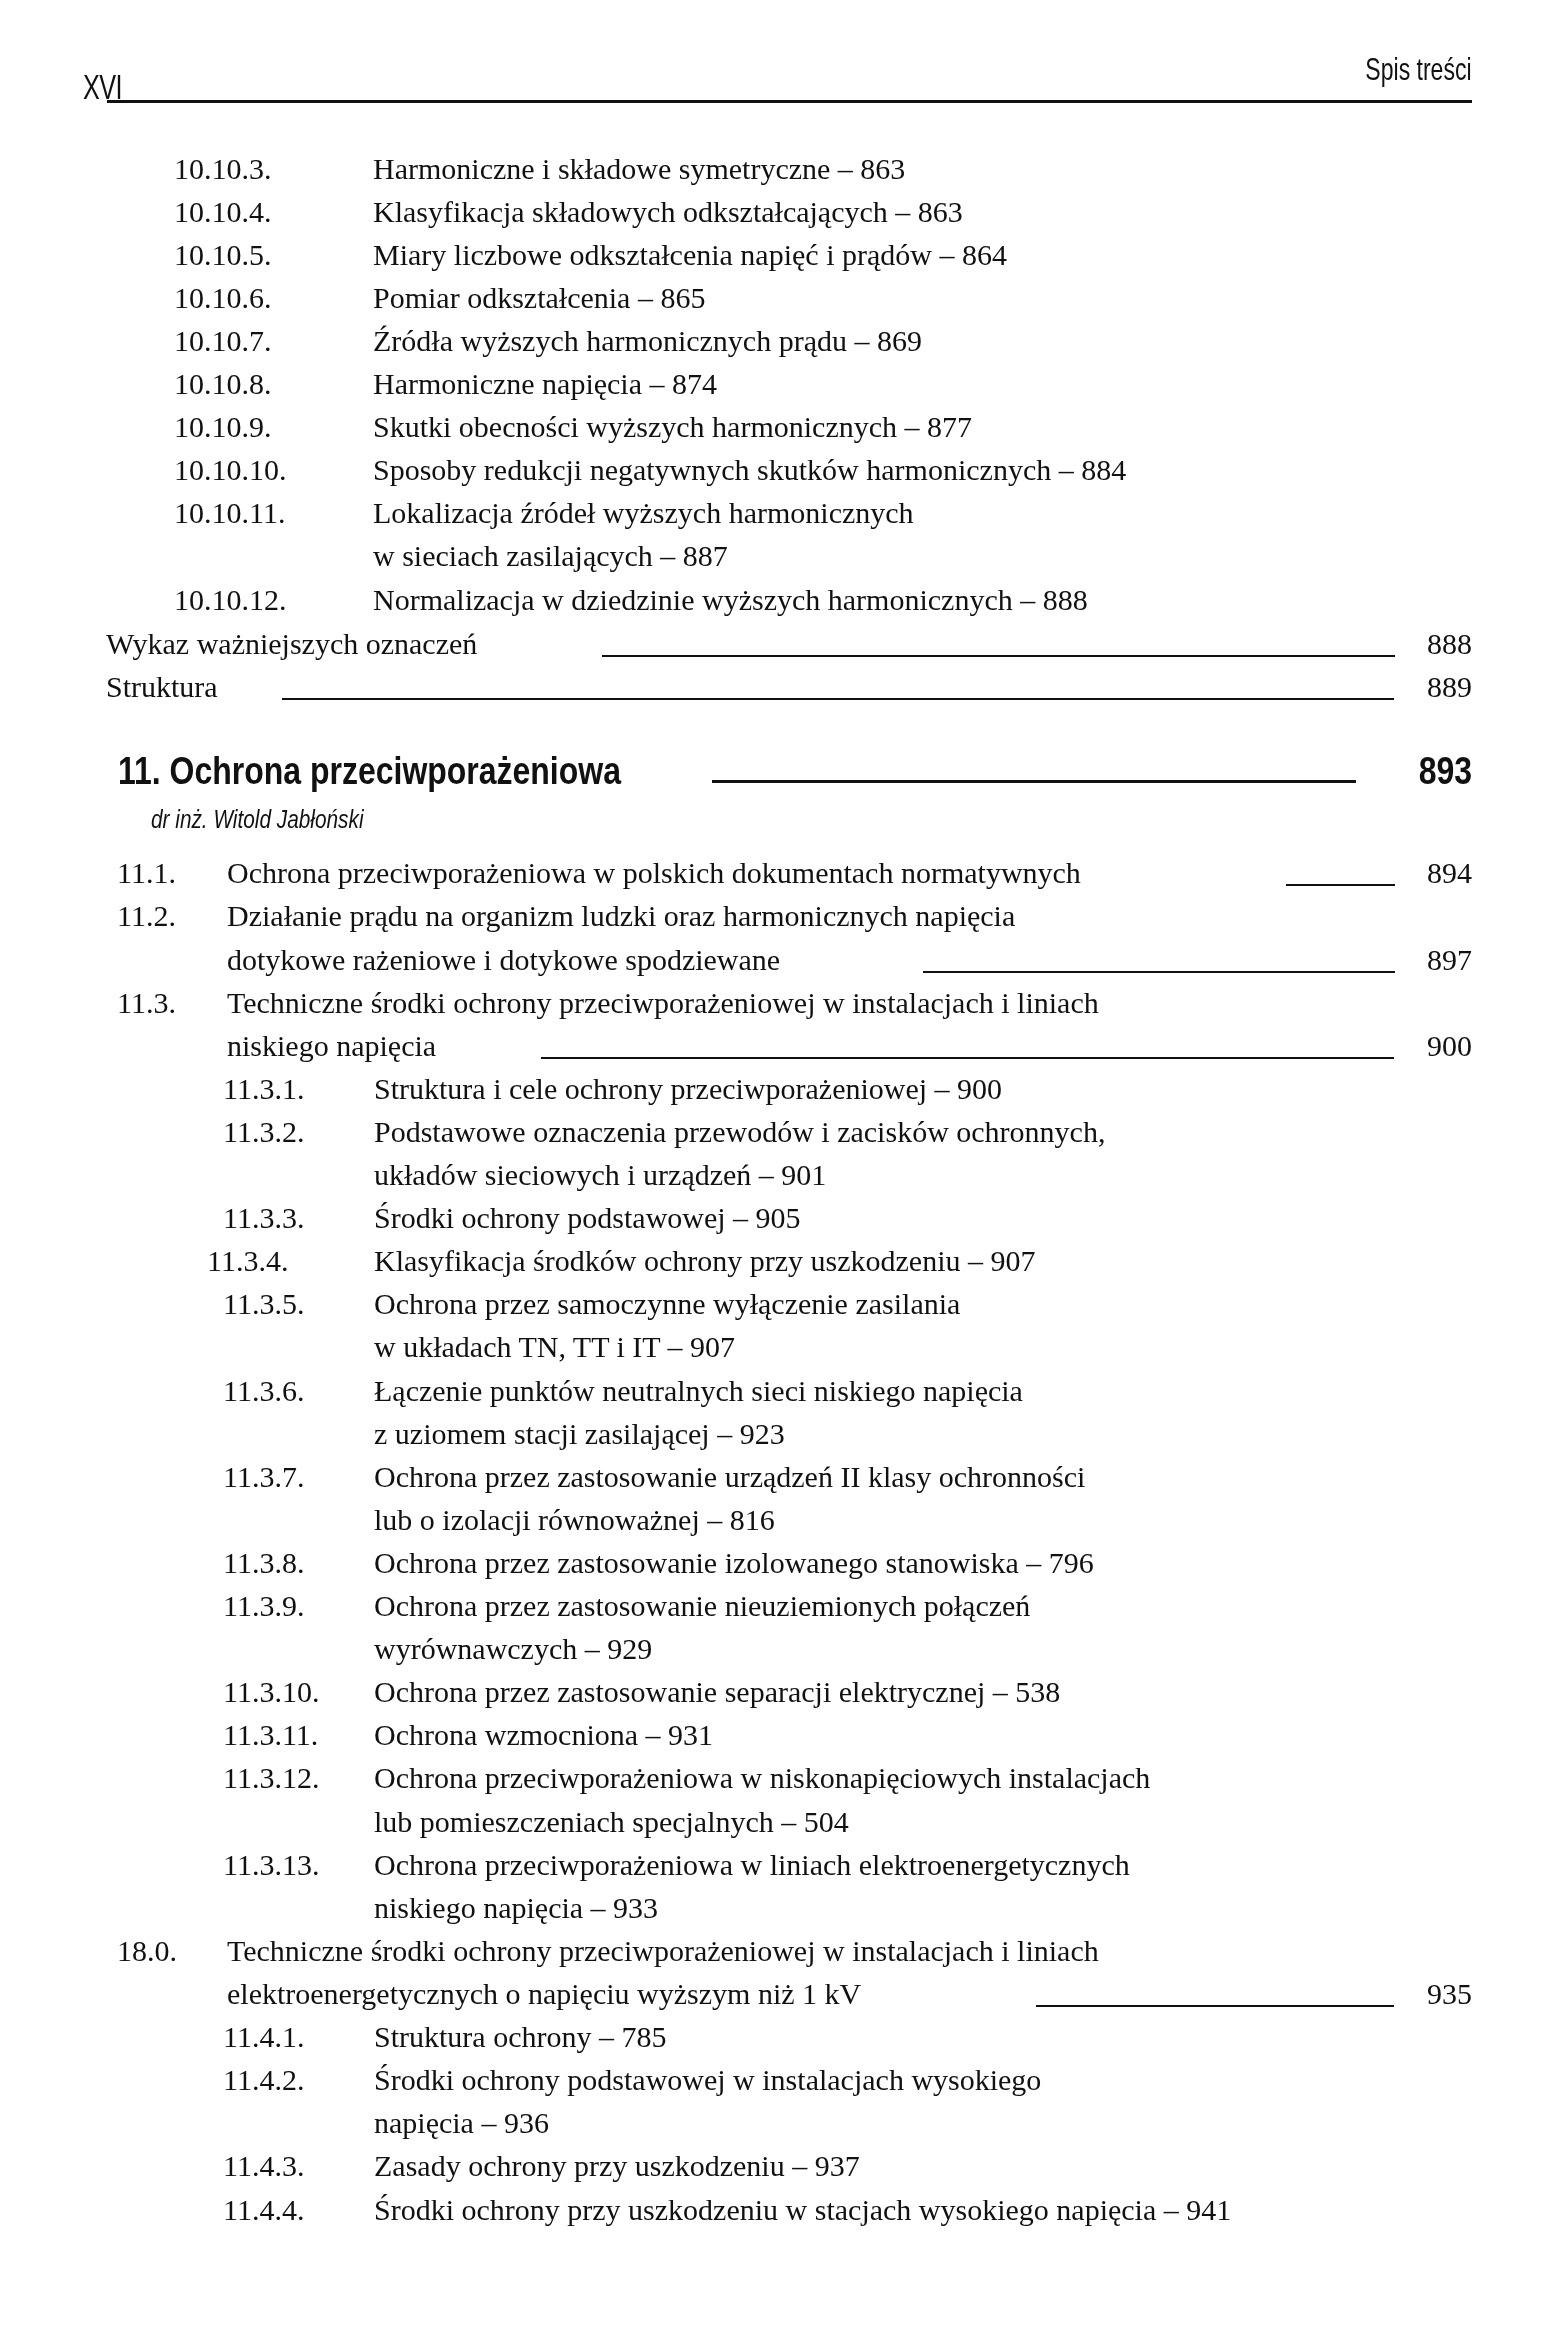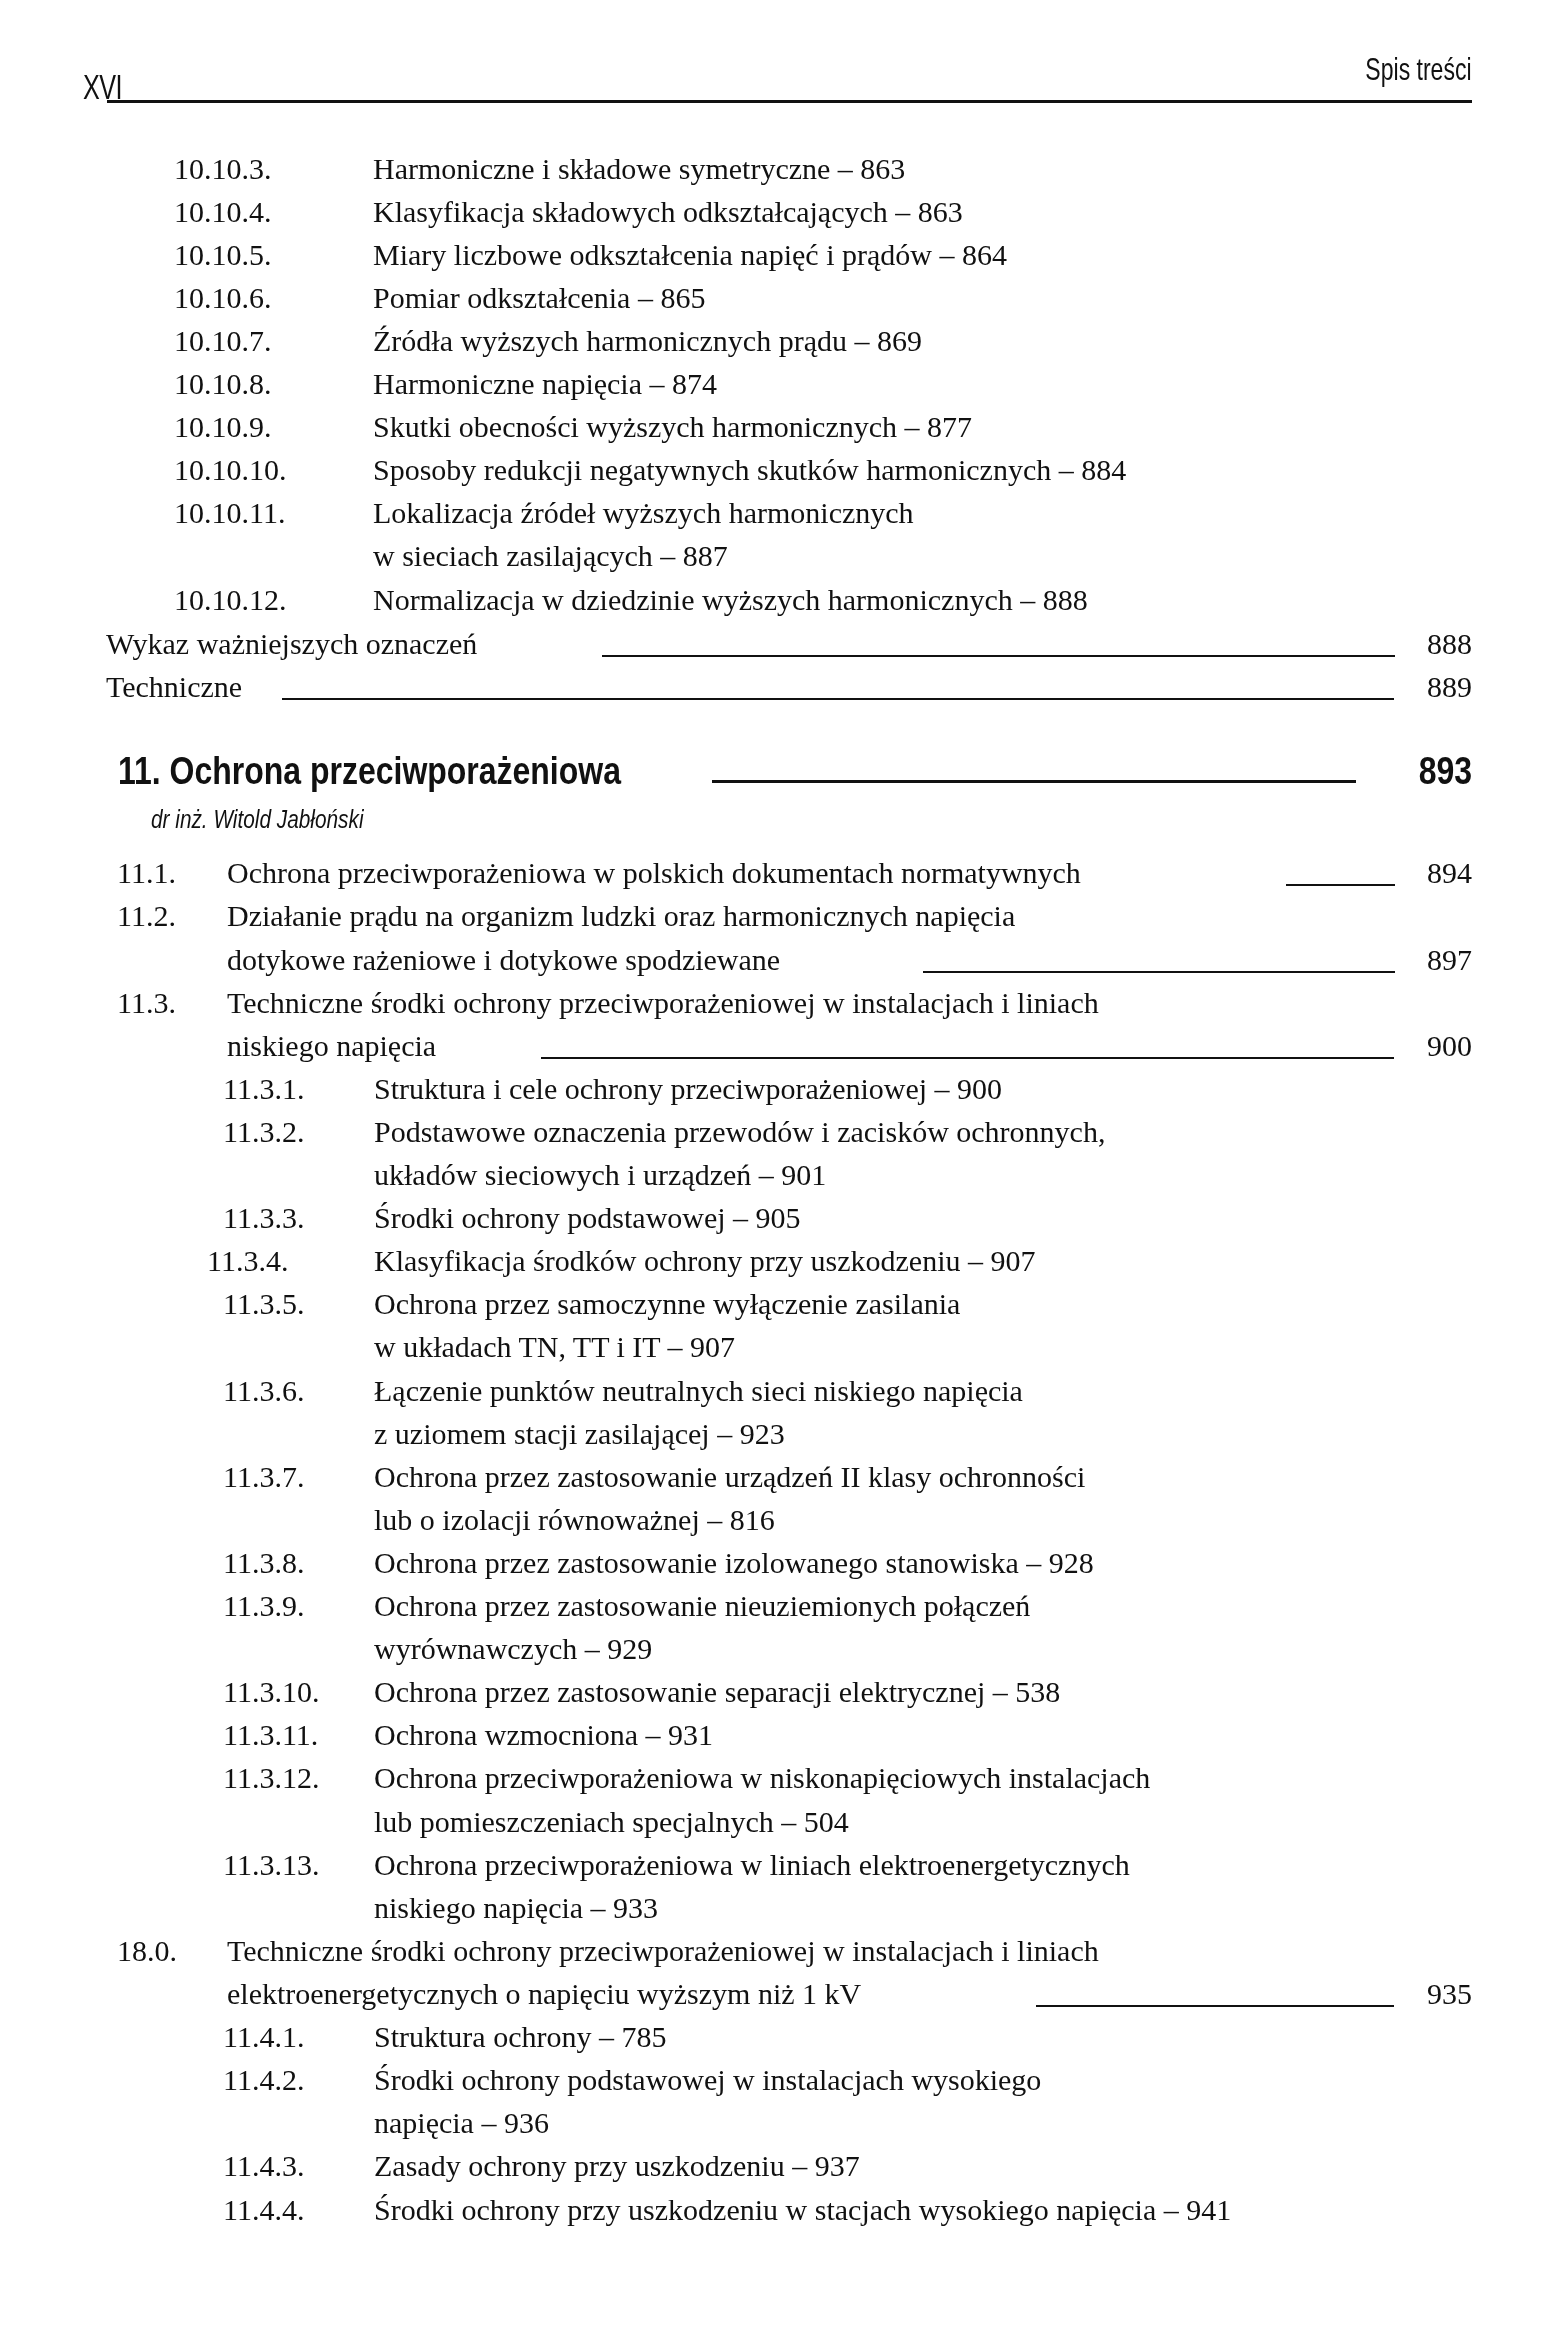--- a/index.html
+++ b/index.html
@@ -77,21 +77,21 @@
     </div>
 </div>
 
 <div class="serif">
   <div class="row" style="top:629px; left:0; width:1567px;">
     <span class="ttl" style="left:106px">Wykaz ważniejszych oznaczeń</span>
     <span class="leader" style="left:602px; width:793px; top:26px;"></span>
     <span class="pg" style="left:1381px">888</span>
   </div>
   <div class="row" style="top:672px; left:0; width:1567px;">
-    <span class="ttl" style="left:106px">Techniczne</span>
+    <span class="ttl" style="left:106px">Struktura</span>
     <span class="leader" style="left:282px; width:1112px; top:26px;"></span>
     <span class="pg" style="left:1381px">889</span>
   </div>
 </div>
 
 <div class="abs sans chap" style="left:118px; top:749px;">11. Ochrona przeciwporażeniowa</div>
 <div class="abs" style="left:712px; top:780px; width:644px; height:3px; background:#111;"></div>
 <div class="abs sans chap-pg" style="right:95px; top:749px;">893</div>
 <div class="abs sans author" style="left:151px; top:804px;">dr inż. Witold Jabłoński</div>
 
@@ -161,21 +161,21 @@
     </div>
   <div class="row" style="top:1462px;">
       <span class="num" style="left:223px">11.3.7.</span>
       <span class="ttl" style="left:374px">Ochrona przez zastosowanie urządzeń II klasy ochronności</span>
     </div>
   <div class="row" style="top:1505px;">
       <span class="ttl" style="left:374px">lub o izolacji równoważnej – 816</span>
     </div>
   <div class="row" style="top:1548px;">
       <span class="num" style="left:223px">11.3.8.</span>
-      <span class="ttl" style="left:374px">Ochrona przez zastosowanie izolowanego stanowiska – 928</span>
+      <span class="ttl" style="left:374px">Ochrona przez zastosowanie izolowanego stanowiska – 796</span>
     </div>
   <div class="row" style="top:1591px;">
       <span class="num" style="left:223px">11.3.9.</span>
       <span class="ttl" style="left:374px">Ochrona przez zastosowanie nieuziemionych połączeń</span>
     </div>
   <div class="row" style="top:1634px;">
       <span class="ttl" style="left:374px">wyrównawczych – 929</span>
     </div>
   <div class="row" style="top:1677px;">
       <span class="num" style="left:223px">11.3.10.</span>

